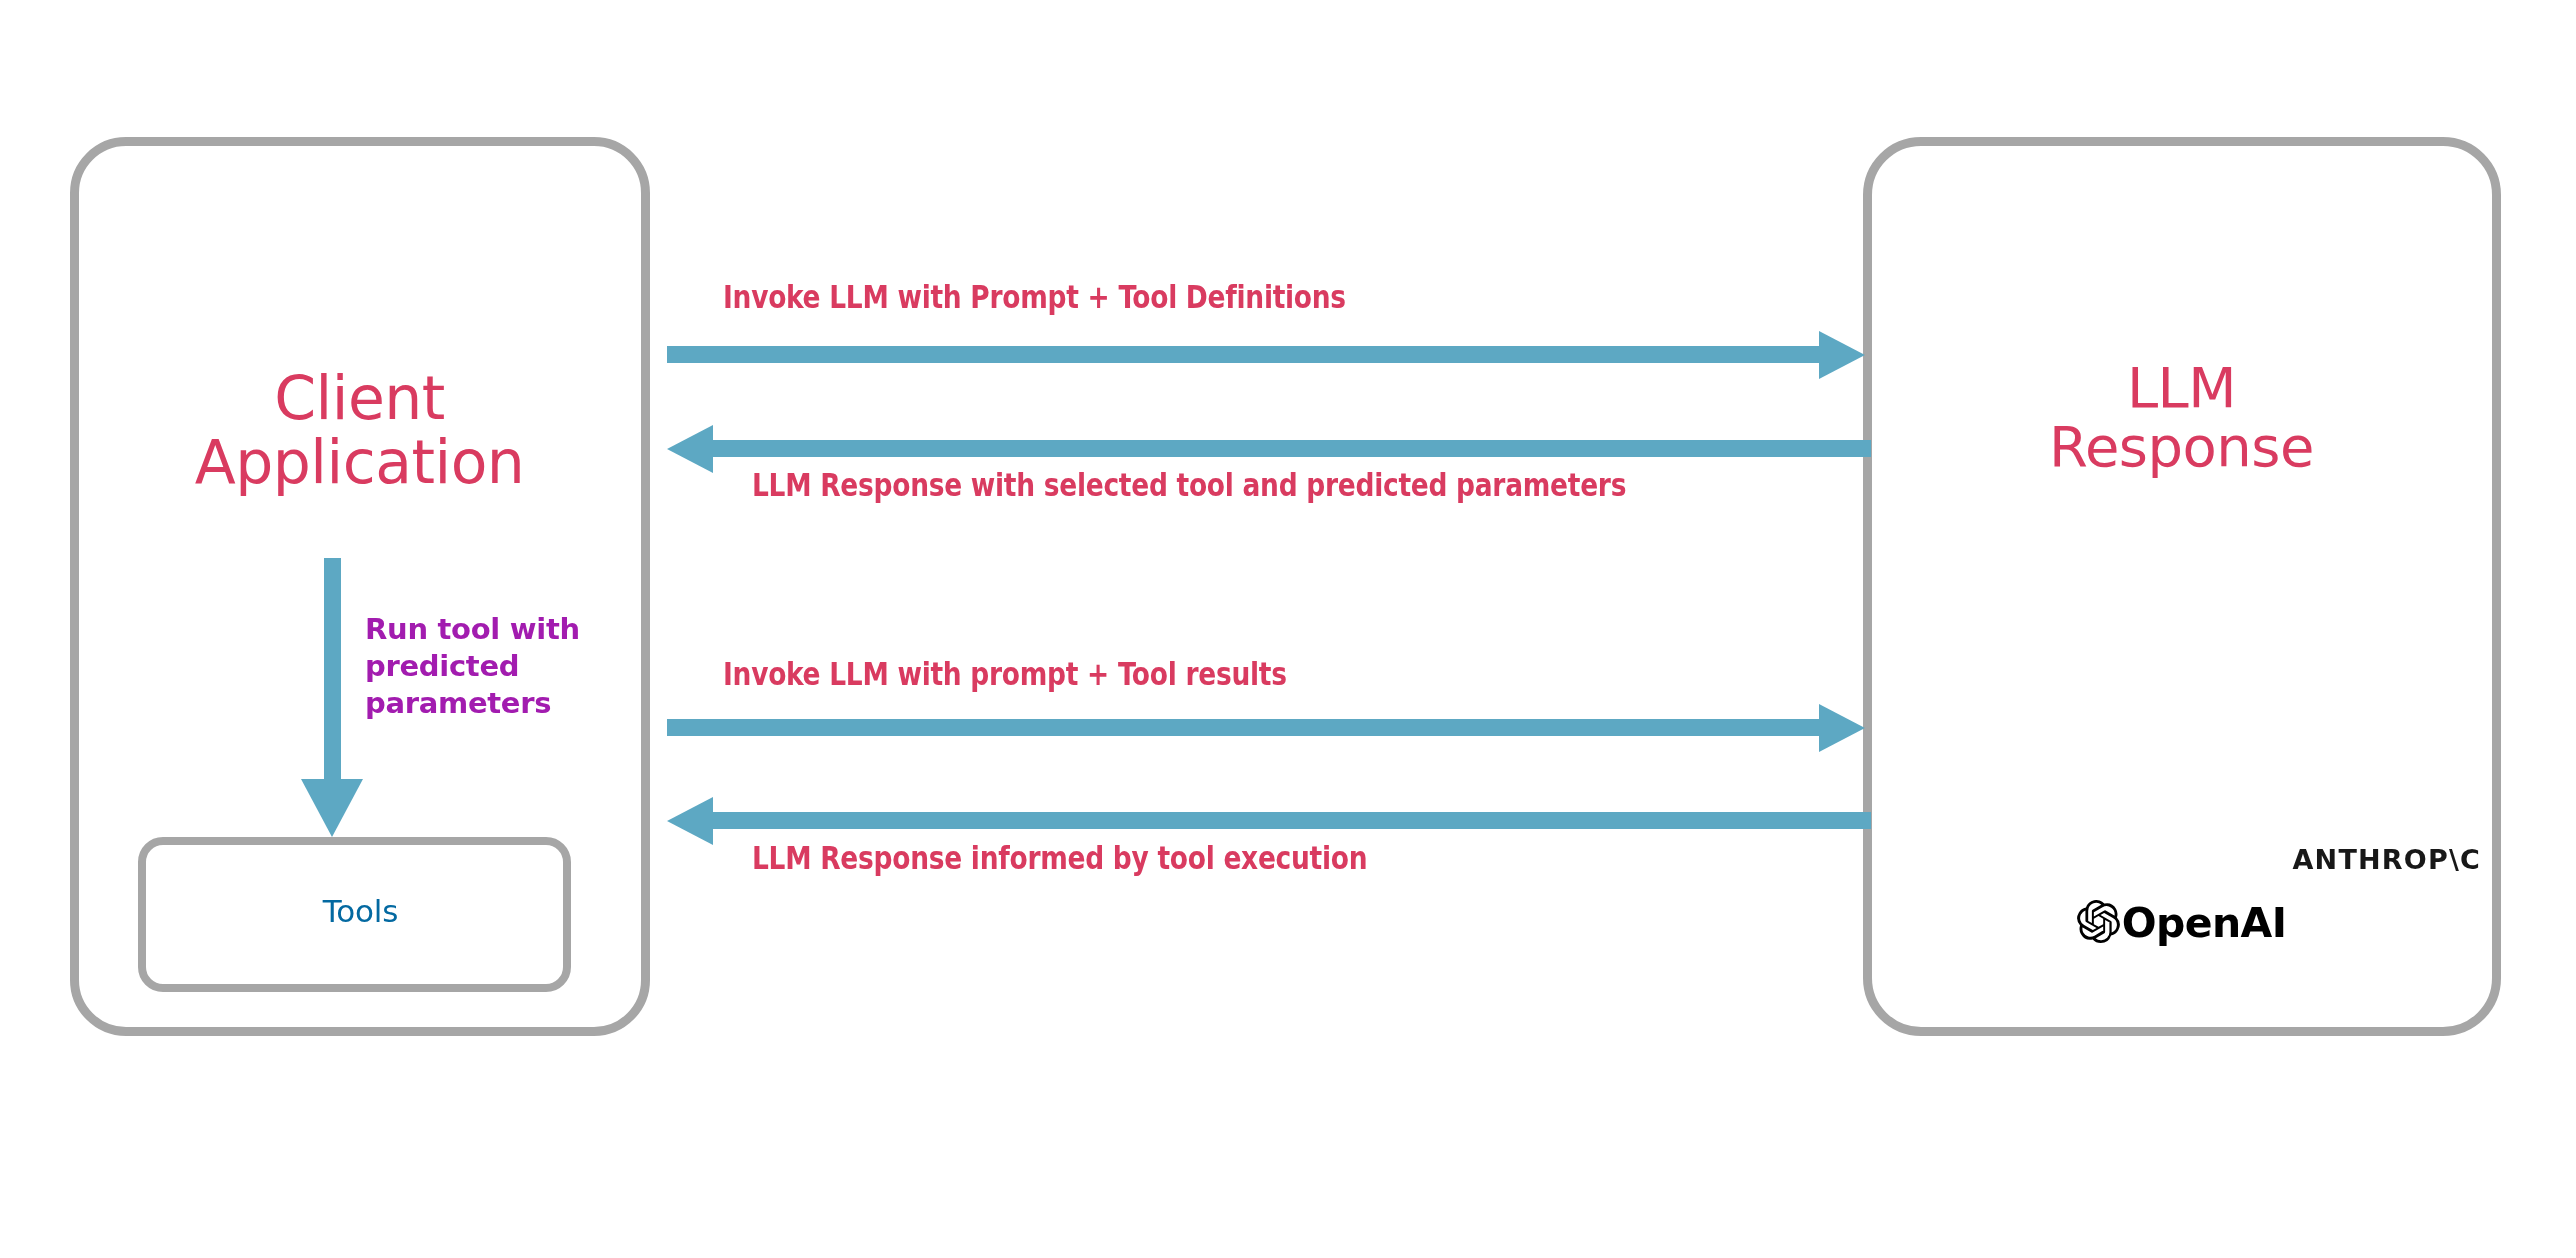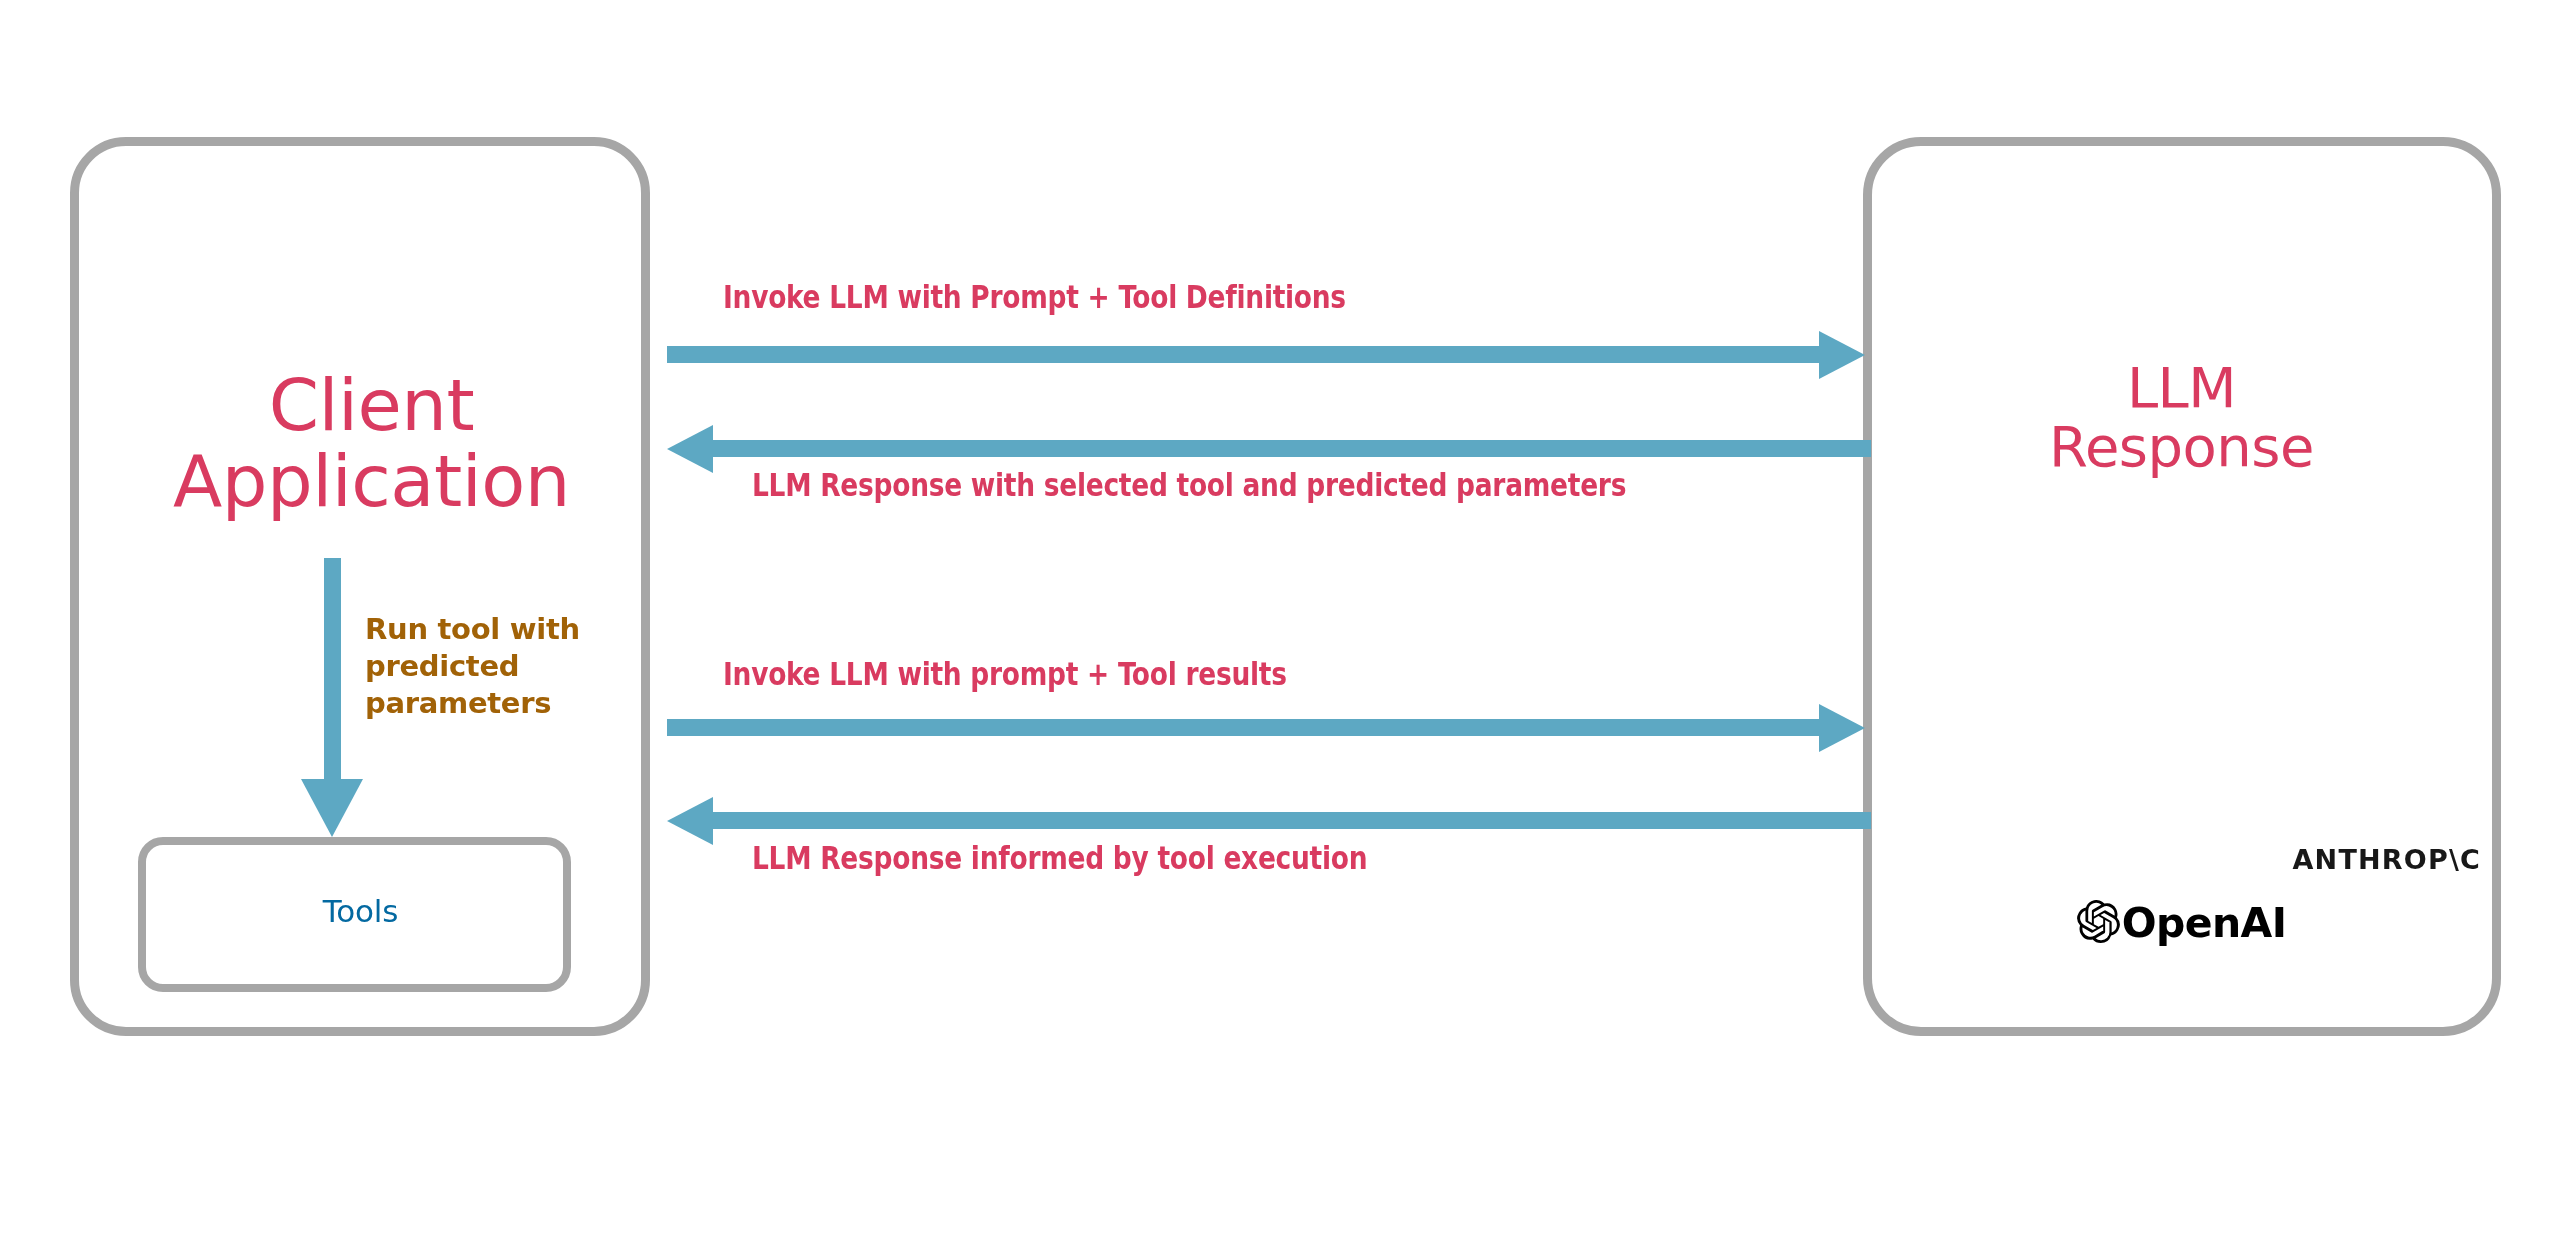--- a/index.html
+++ b/index.html
@@ -54,24 +54,24 @@
     position: absolute;
     color: #d93b60;
     font-family: "DejaVu Sans", "Liberation Sans", sans-serif;
     font-weight: 400;
     text-align: center;
     line-height: 1.06;
     letter-spacing: -0.5px;
     white-space: pre-line;
   }
   #client-title {
-    left: 101px;
+    left: 89px;
     top: 367px;
     width: 541px;
-    font-size: 72px;
+    font-size: 60px;
   }
   #provider-title {
     left: 1882px;
     top: 358px;
     width: 599px;
     font-size: 56px;
   }
   #tools-label {
     position: absolute;
     left: 138px;
@@ -137,21 +137,21 @@
     font-weight: bold;
     font-size: 32px;
     font-stretch: condensed;
     letter-spacing: -0.3px;
     white-space: nowrap;
     transform: scaleX(0.92);
     transform-origin: left center;
   }
   .side-label {
     position: absolute;
-    color: #a16207;
+    color: #a21caf;
     font-family: "DejaVu Sans", "Liberation Sans", sans-serif;
     font-weight: bold;
     font-size: 29px;
     line-height: 1.28;
     letter-spacing: -0.3px;
     white-space: pre-line;
   }
 
   
   #anthropic-logo {

